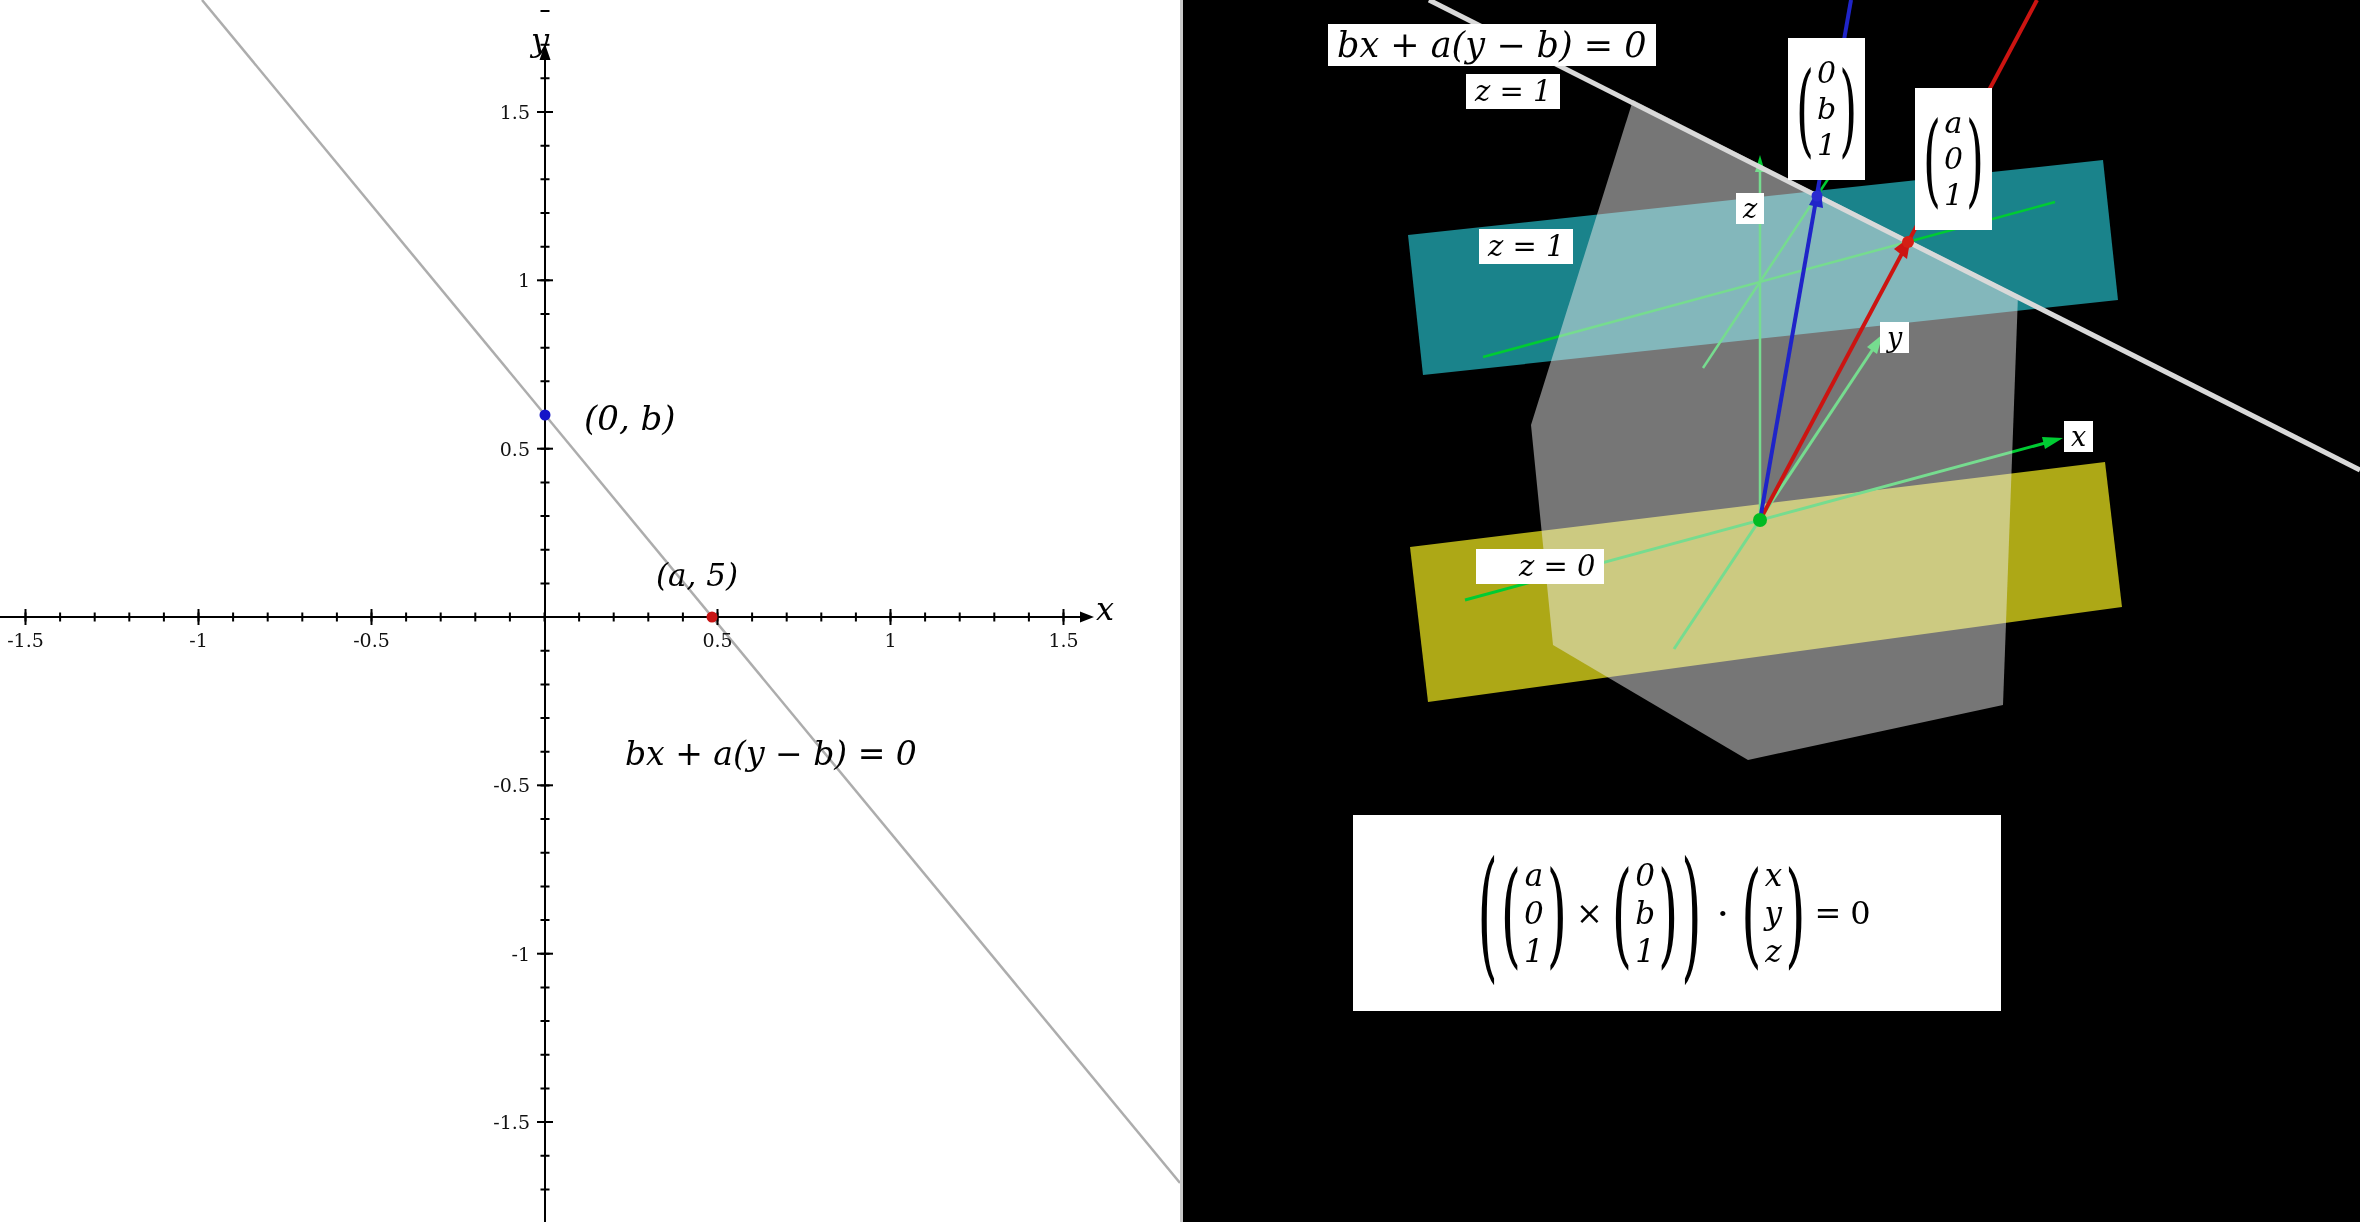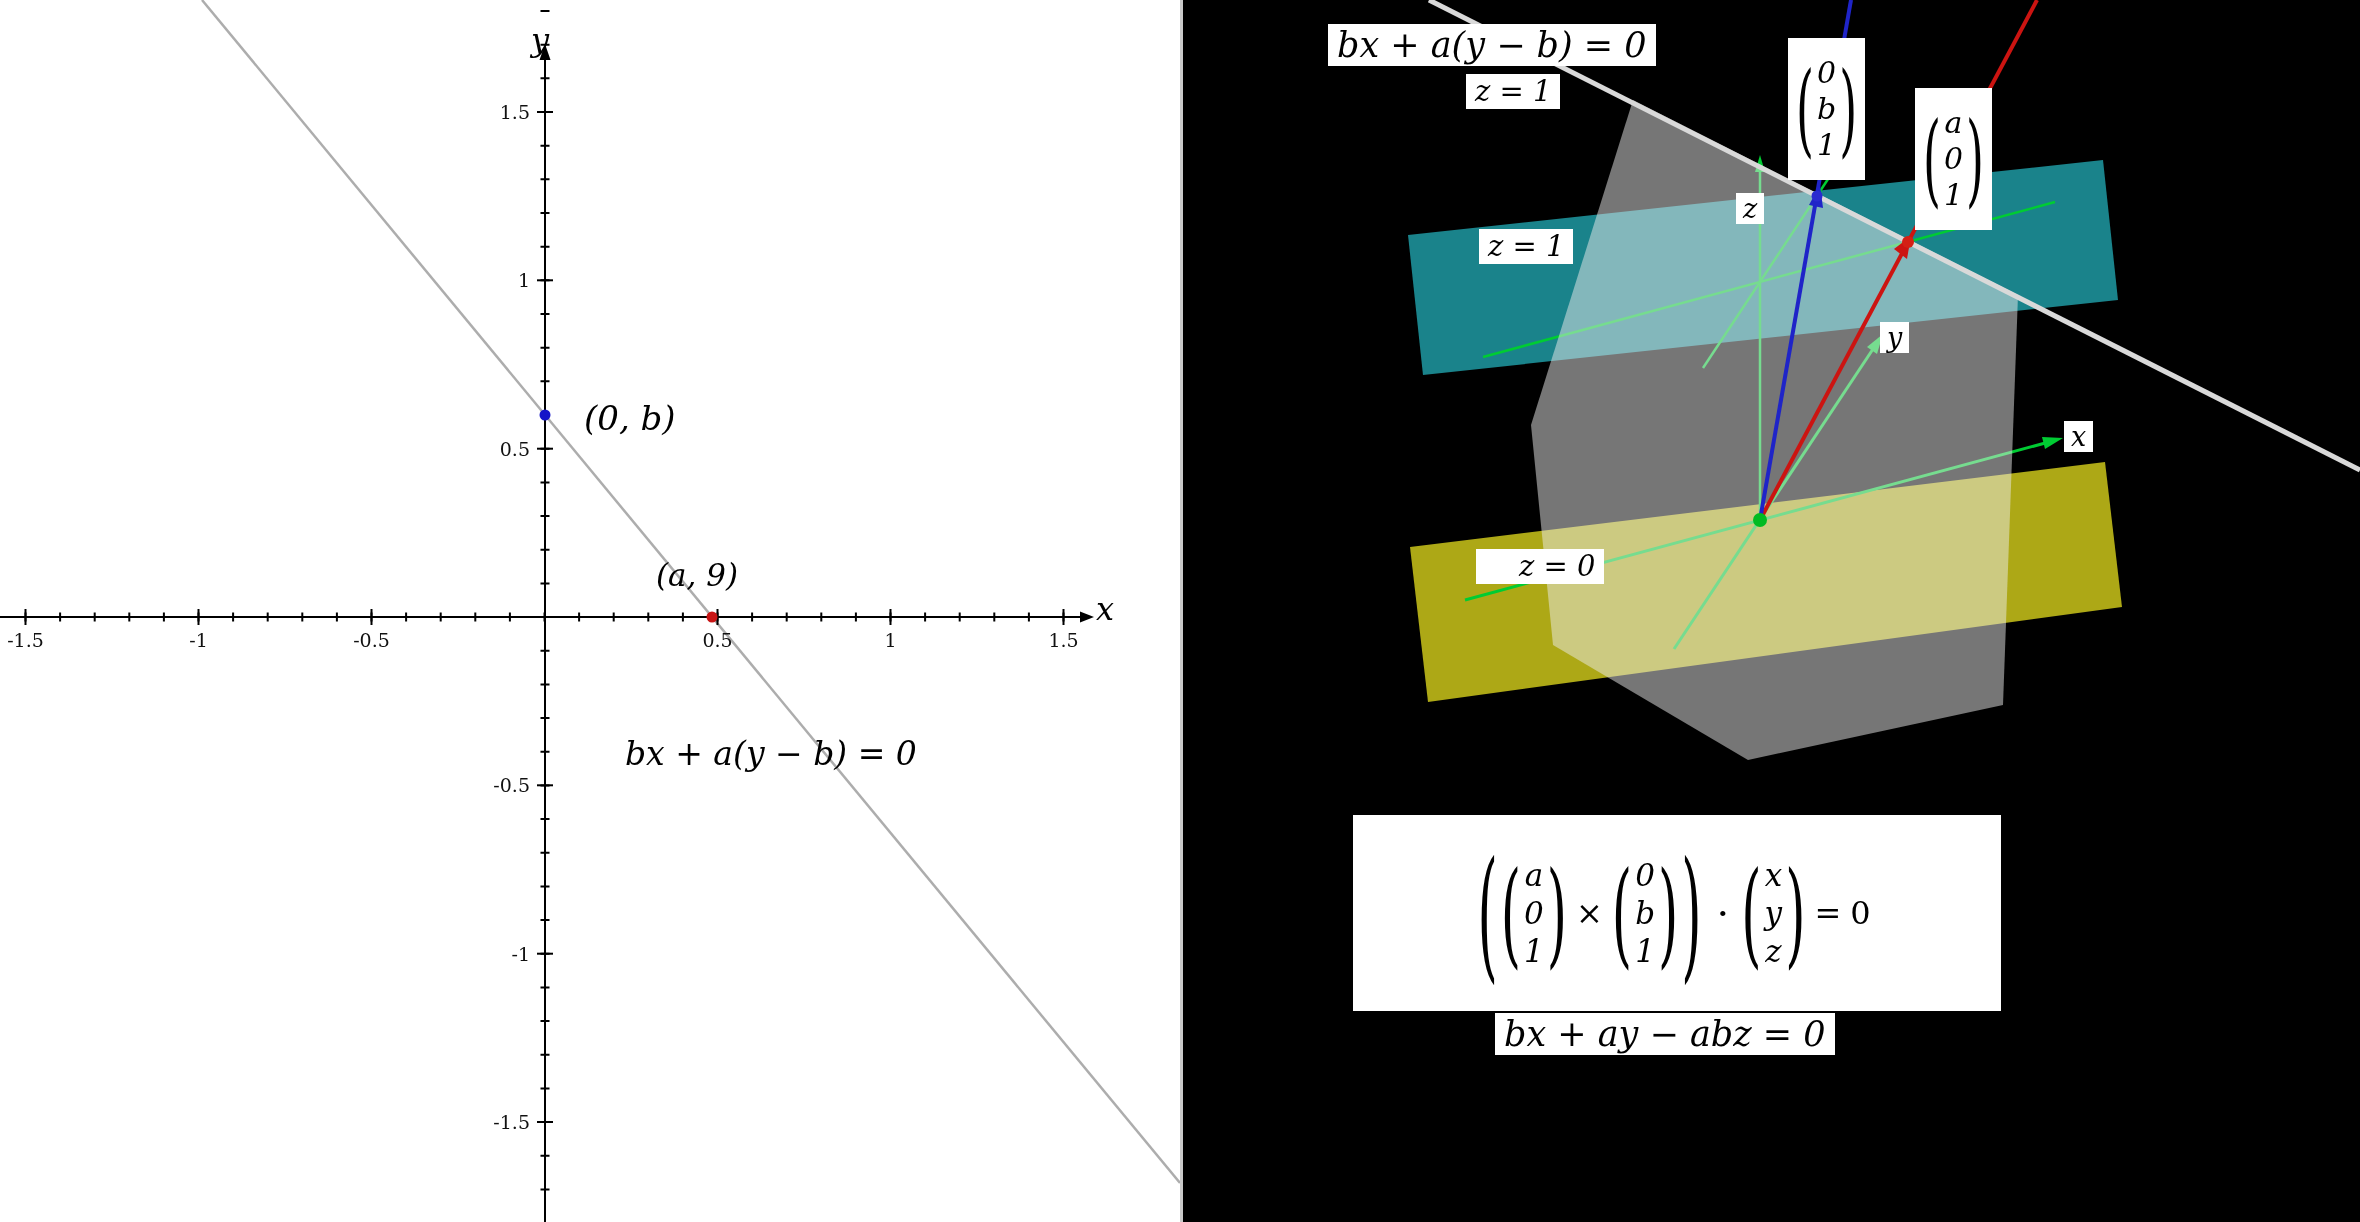--- a/index.html
+++ b/index.html
@@ -106,21 +106,21 @@
       <polygon points="545,44 539.5,60 550.5,60" fill="#000"></polygon>
       <polygon points="1094,617 1080,611.5 1080,622.5" fill="#000"></polygon>
 
       <circle cx="545" cy="415" r="5.5" fill="#1515c8"></circle>
       <circle cx="712" cy="617" r="5.5" fill="#c81515"></circle>
     </svg>
 
     <div class="mlabel" style="left:531px; top:22px; font-size:32px;">y</div>
     <div class="mlabel" style="left:1096px; top:591px; font-size:32px;">x</div>
     <div class="mlabel" style="left:584px; top:399px; font-size:34px;">(0, b)</div>
-    <div class="mlabel" style="left:656px; top:558px; font-size:31px;">(a, 9)</div>
+    <div class="mlabel" style="left:656px; top:558px; font-size:31px;">(a, 5)</div>
     <div class="mlabel" style="left:625px; top:735px; font-size:33px;">bx + a(y − b) = 0</div>
 
     <span class="tick-x" style="left:25.5px">-1.5</span>
     <span class="tick-x" style="left:198.5px">-1</span>
     <span class="tick-x" style="left:371.5px">-0.5</span>
     <span class="tick-x" style="left:717.5px">0.5</span>
     <span class="tick-x" style="left:890.5px">1</span>
     <span class="tick-x" style="left:1063.5px">1.5</span>
 
     <span class="tick-y" style="top:112px">1.5</span>
@@ -217,16 +217,15 @@
       <div class="fcol">
         <span>x</span>
         <span>y</span>
         <span>z</span>
       </div>
       <span class="fparen">)</span>
       <span class="fop">=</span>
       <span class="fop" style="margin-left:0;">0</span>
     </div>
 
-    <div class="mlabel boxed" style="left:312px; top:1013px; font-size:35px;">bx + ay − abz = 0</div>
   </div>
 
 </div>
 
 </body></html>

